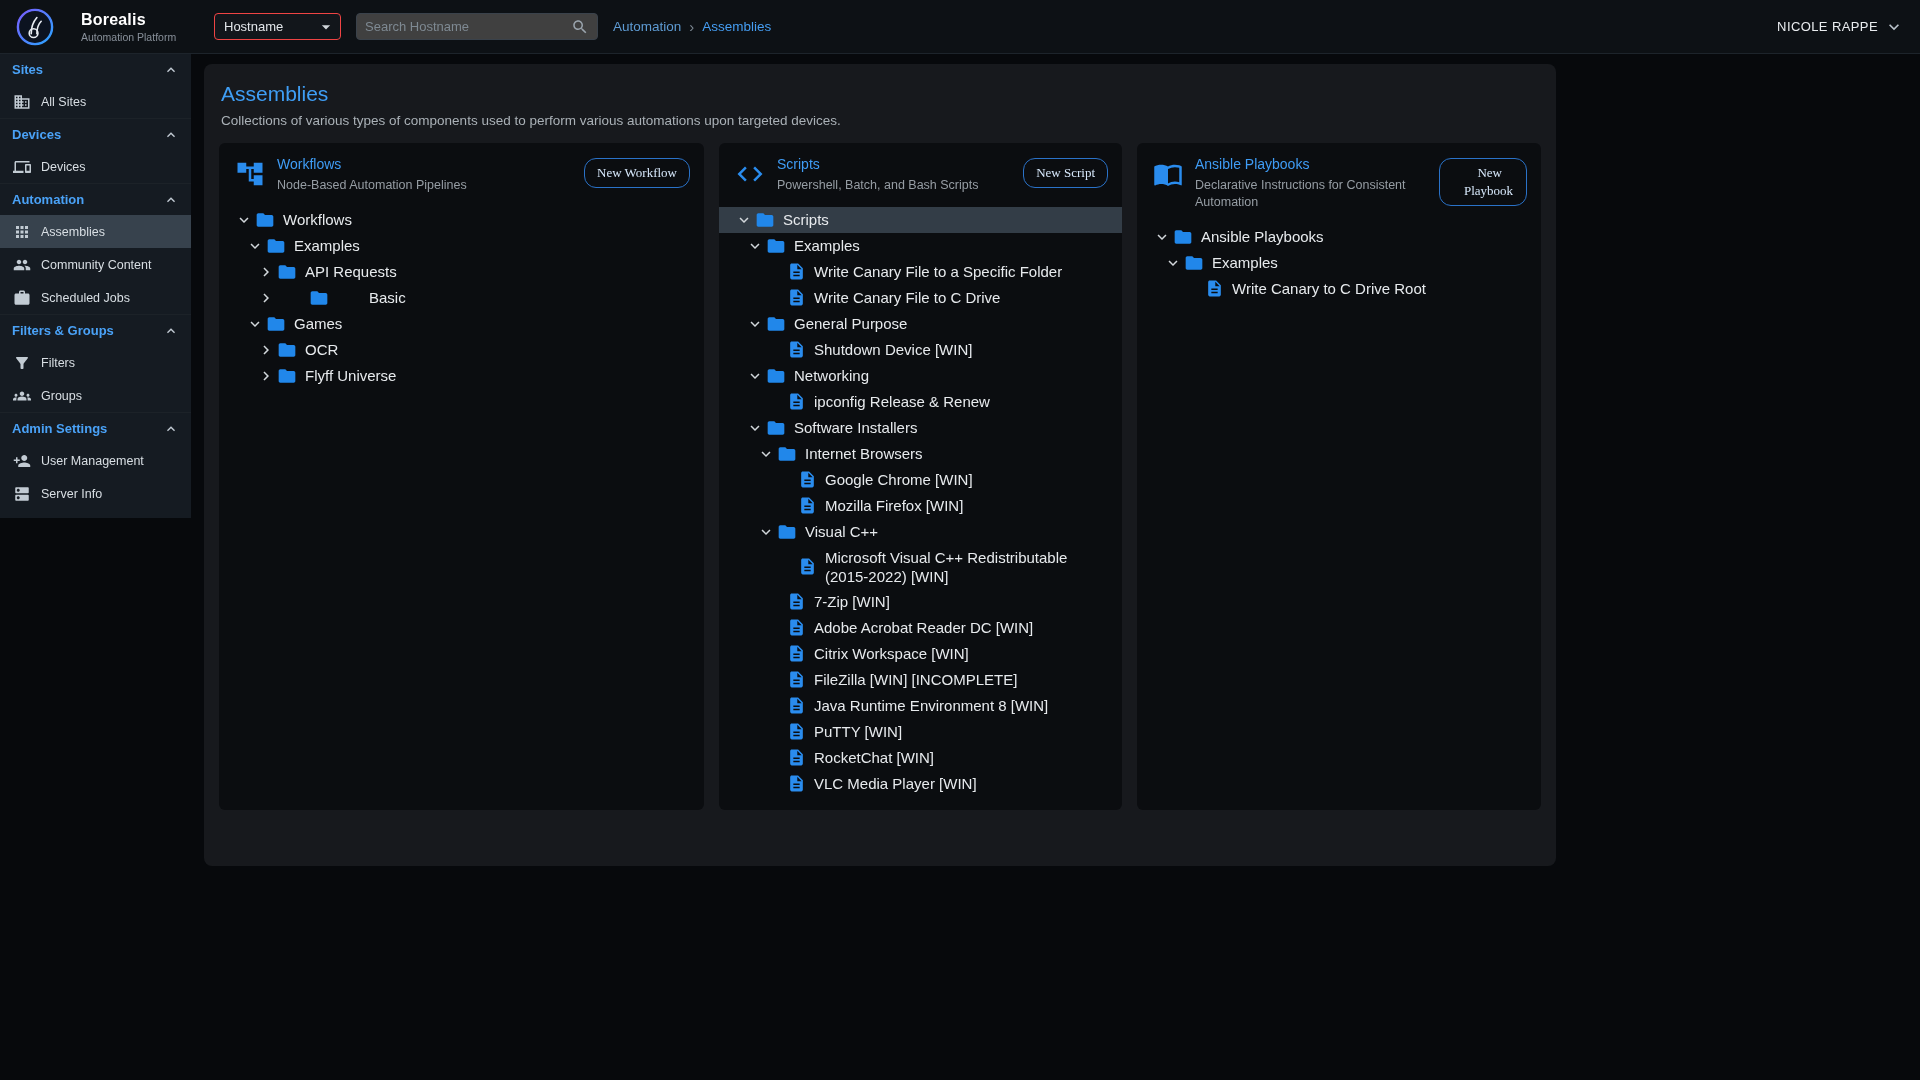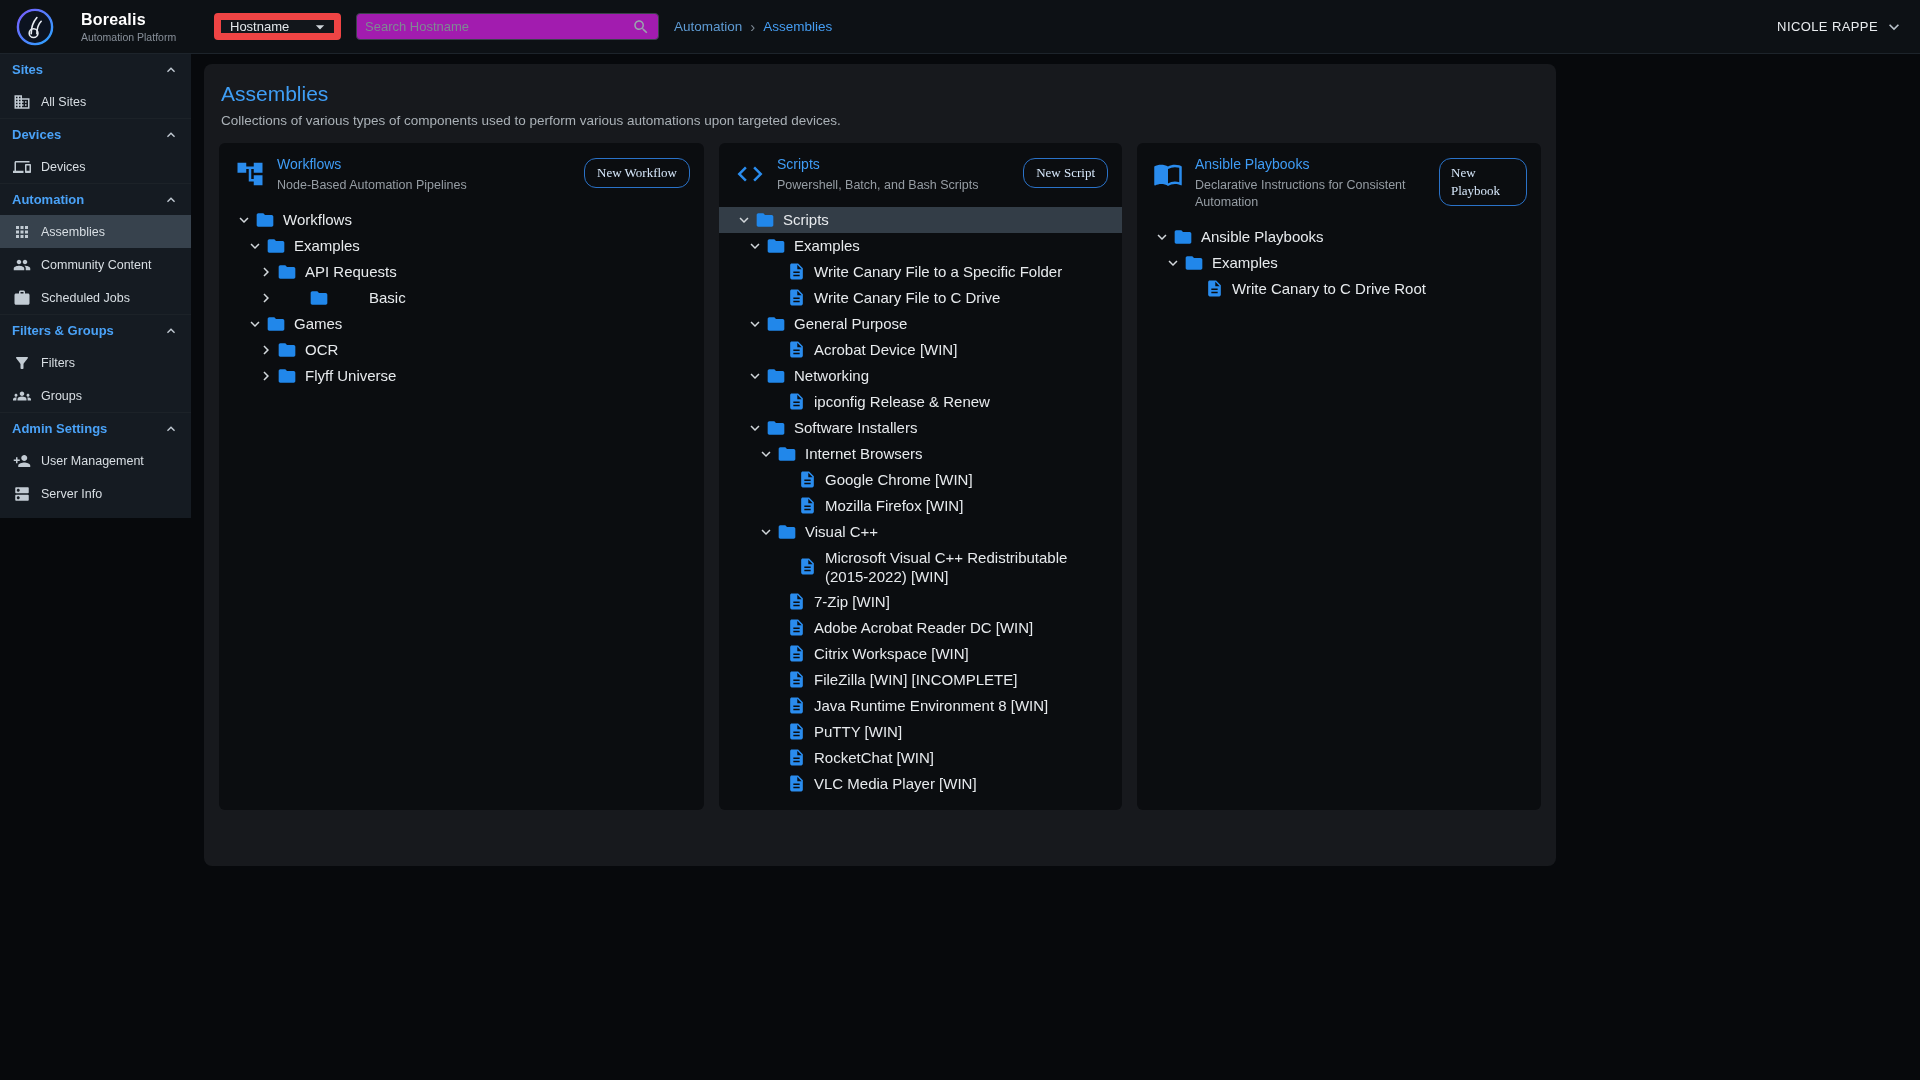--- a/index.html
+++ b/index.html
@@ -5,23 +5,23 @@
   *{margin:0;padding:0;box-sizing:border-box}
   html,body{width:1920px;height:1080px}
   body{background:#07090c;font-family:"Liberation Sans",sans-serif;color:#e7eaed;overflow:hidden}
   .icon svg{display:block;width:100%;height:100%;fill:currentColor}
 
   
   .topbar{height:54px;background:#0d1115;border-bottom:1px solid #1d242b;display:flex;align-items:center;padding:0 16px}
   .brand{display:flex;align-items:center;gap:27px;width:176px;flex:none}
   .brand-name{font-size:16px;font-weight:bold;color:#ffffff;letter-spacing:.2px}
   .brand-sub{font-size:10.5px;color:#88909a;margin-top:2px}
-  .host-select{width:127px;height:27px;border:7px solid #ef4444;border-radius:4px;background:#12161b;display:flex;align-items:center;justify-content:space-between;padding:0 4px 0 9px;font-size:13px;color:#e2e6ea;margin-left:22px;cursor:pointer}
+  .host-select{width:127px;height:27px;border:1px solid #ef4444;border-radius:4px;background:#12161b;display:flex;align-items:center;justify-content:space-between;padding:0 4px 0 9px;font-size:13px;color:#e2e6ea;margin-left:22px;cursor:pointer}
   .caret{width:20px;height:20px;color:#cfd5da}
-  .search-box{width:303px;height:27px;border:1px solid #3a424b;border-radius:4px;background:#a21caf;display:flex;align-items:center;padding:0 8px;margin-left:15px}
+  .search-box{width:242px;height:27px;border:1px solid #3a424b;border-radius:4px;background:#404040;display:flex;align-items:center;padding:0 8px;margin-left:15px}
   .search-box input{flex:1;background:transparent;border:none;outline:none;color:#dfe4e8;font-size:13px;font-family:inherit}
   .search-box input::placeholder{color:#7e8992}
   .search-ic{width:18px;height:18px;color:#9aa4ad;flex:none}
   .breadcrumb{display:flex;align-items:center;margin-left:15px;font-size:13.5px;gap:8px}
   .crumb-1{color:#5e9bd3;cursor:pointer}
   .crumb-sep{color:#7c8893;font-size:15px}
   .crumb-2{color:#459df2;cursor:pointer}
   .user-menu{margin-left:auto;display:flex;align-items:center;gap:6px;font-size:13px;color:#e9ecef;letter-spacing:.4px;cursor:pointer}
   .user-chev{width:20px;height:20px;color:#b9c2ca}
 
@@ -43,21 +43,21 @@
 
   
   .panel{height:667px;background:#0b0d10;border-radius:6px;padding:13px 0;overflow:hidden;flex:none}
   .p0{width:485px}.p1{width:403px}.p2{width:404px}
   .panel-head{display:flex;align-items:flex-start;padding:0 14px 0 16px;margin-bottom:13px}
   .panel-icon{width:30px;height:30px;color:#2a8cee;flex:none;margin-top:3px}
   .panel-titles{margin-left:12px;flex:1;min-width:0}
   .panel-title{font-size:14px;color:#3f9cf5;cursor:pointer}
   .panel-sub{font-size:12.5px;color:#969da4;margin-top:5px;line-height:1.35}
   .panel-btn{margin-left:12px;flex:none;background:transparent;border:1px solid #2a72c8;color:#d7e8fb;border-radius:12px;padding:5px 12px;font-size:13px;font-family:Liberation Serif, serif;cursor:pointer;white-space:nowrap;line-height:1.4;margin-top:2px}
-  .p2 .panel-btn{white-space:normal;max-width:88px;padding:5px 11px;text-align:left}
+  .p2 .panel-btn{white-space:normal;max-width:88px;padding:5px 24px;text-align:right}
 
   
   .tree-row{min-height:26px;display:flex;align-items:center;font-size:15px;color:#e7eaed;cursor:pointer;padding-right:12px}
   .tree-row.selected{background:#333d47}
   .t-chev{width:20px;height:18px;flex:none;color:#d2d7db}
   .t-chev svg{width:18px;height:18px}
   .t-folder{width:20px;height:20px;flex:none;color:#2187ea;margin-right:8px}
   .t-file{width:19px;height:19px;flex:none;color:#2a8cee;margin-right:8px}
   .t-label{line-height:19px;padding:3px 0;min-width:0}
 </style>
@@ -424,21 +424,21 @@
                   </svg>
                 </span>
                 <span class="t-label">General Purpose</span>
               </div>
               <div class="tree-row" style="padding-left: 68px;">
                 <span class="icon t-file">
                   <svg viewBox="0 0 24 24">
                     <path d="M14 2H6c-1.1 0-2 .9-2 2v16c0 1.1.9 2 2 2h12c1.1 0 2-.9 2-2V8l-6-6zm2 16H8v-2h8v2zm0-4H8v-2h8v2zm-3-5V3.5L18.5 9H13z"></path>
                   </svg>
                 </span>
-                <span class="t-label">Acrobat Device [WIN]</span>
+                <span class="t-label">Shutdown Device [WIN]</span>
               </div>
               <div class="tree-row" style="padding-left: 27px;">
                 <span class="icon t-chev">
                   <svg viewBox="0 0 24 24">
                     <path d="M16.59 8.59 12 13.17 7.41 8.59 6 10l6 6 6-6z"></path>
                   </svg>
                 </span>
                 <span class="icon t-folder">
                   <svg viewBox="0 0 24 24">
                     <path d="M10 4H4c-1.1 0-2 .9-2 2v12c0 1.1.9 2 2 2h16c1.1 0 2-.9 2-2V8c0-1.1-.9-2-2-2h-8l-2-2z"></path>

